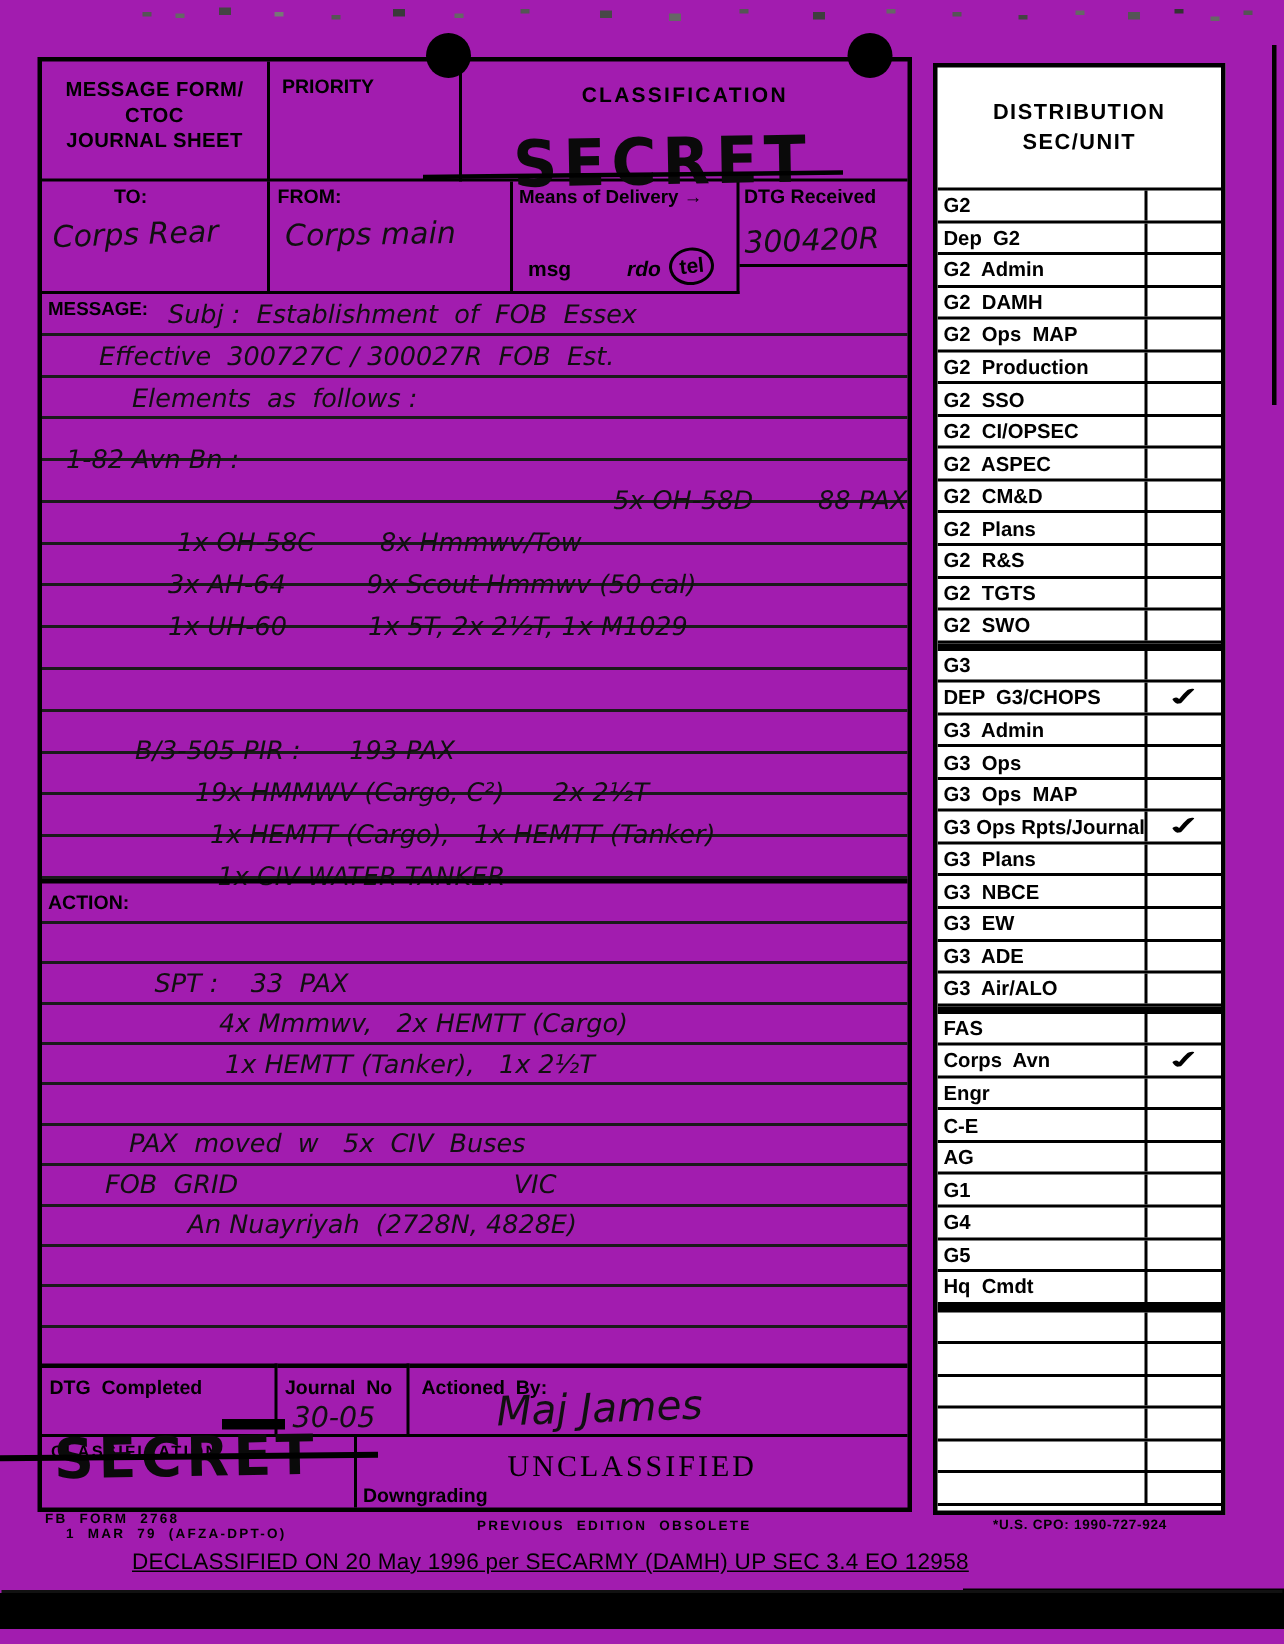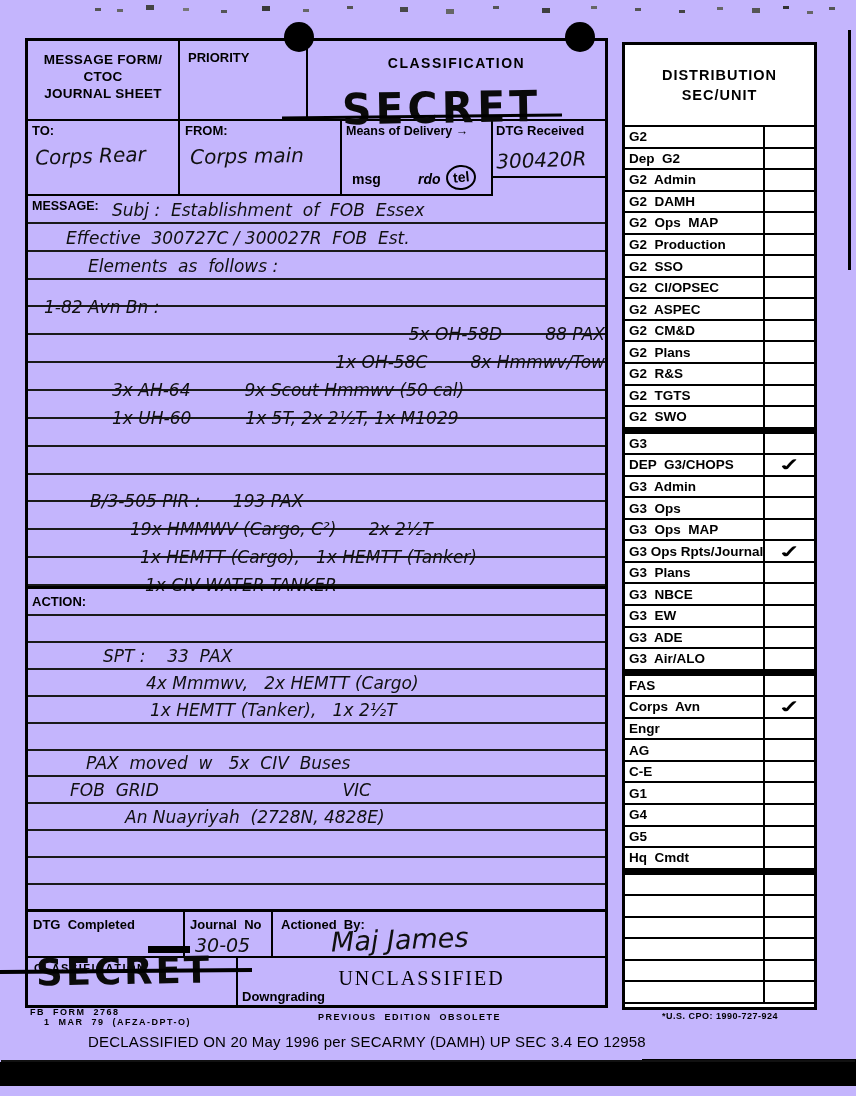--- a/index.html
+++ b/index.html
@@ -1,16 +1,16 @@
 <!DOCTYPE html>
 <html><head>
 <meta charset="utf-8">
 <style>
   html,body{margin:0;padding:0;background:#e8e8e8;}
-  .page{position:relative;width:856px;height:1096px;background:#c4b5fd;overflow:hidden;
+  .page{position:relative;width:856px;height:1096px;background:#a21caf;overflow:hidden;
         font-family:"Liberation Sans",sans-serif;color:#000;}
   .abs{position:absolute;box-sizing:border-box;}
   .pre{white-space:pre;}
   
   .noise{position:absolute;left:95px;top:8px;width:6px;height:3px;background:#555;
     box-shadow:22px 1px 0 0 #666,52px -2px 0 1px #444,88px 0 0 0 #777,126px 2px 0 0 #555,
     168px -1px 0 1px #3a3a3a,208px 1px 0 0 #666,252px -2px 0 0 #555,306px 0 0 1px #484848,
     352px 2px 0 1px #666,398px -2px 0 0 #555,448px 1px 0 1px #3f3f3f,496px -2px 0 0 #666,
     540px 0 0 0 #555,584px 2px 0 0 #444,622px -1px 0 0 #666,658px 1px 0 1px #555,
     688px -2px 0 0 #333,712px 3px 0 0 #666,734px -1px 0 0 #555;}
@@ -76,21 +76,21 @@
       </div>
     </div>
     <div class="cell br bb" style="left:152px;top:0;width:128px;height:80px;">
       <div class="lbl" style="padding:9px 0 0 8px;">PRIORITY</div>
     </div>
     <div class="cell bb" style="left:280px;top:0;width:297px;height:80px;">
       <div class="class-head">CLASSIFICATION</div>
     </div>
 
     <div class="cell br bb" style="left:0;top:80px;width:152px;height:75px;">
-      <div class="lbl" style="padding:2px 0 0 4px;">TO:</div>
+      <div class="lbl" style="padding:2px 0 0 4px;margin-left:44px;">TO:</div>
       <div class="hw hw-big" style="padding:6px 0 0 7px;transform:rotate(-2deg);">Corps Rear</div>
     </div>
     <div class="cell br bb" style="left:152px;top:80px;width:162px;height:75px;">
       <div class="lbl" style="padding:2px 0 0 5px;">FROM:</div>
       <div class="hw hw-big" style="padding:6px 0 0 10px;transform:rotate(-1deg);">Corps main</div>
     </div>
     <div class="cell br bb" style="left:314px;top:80px;width:151px;height:75px;">
       <div class="lbl-sm" style="padding:3px 0 0 4px;">Means of Delivery →</div>
       <span class="opt" style="left:10px;">msg</span>
       <span class="opt" style="left:76px;font-style:italic;">rdo</span>
@@ -112,21 +112,21 @@
           </div>
           <div class="hw-line" style="height: 27.857px;">
             <span class="hw" style="padding-left: 60px;">Elements  as  follows :</span>
           </div>
           <div class="hw-line" style="height: 41px;">
             <span class="hw" style="padding-left: 16px;">1-82 Avn Bn :</span>
           </div>
           <div class="hw-line" style="height: 27.857px; justify-content: flex-end;">
             <span class="hw" style="padding-left: 84px;">5x OH-58D        88 PAX</span>
           </div>
-          <div class="hw-line" style="height: 27.857px; justify-content: flex-end;">
+          <div class="hw-line" style="height: 27.857px;">
             <span class="hw" style="padding-left: 90px;">1x OH-58C        8x Hmmwv/Tow</span>
           </div>
           <div class="hw-line" style="height: 27.857px;">
             <span class="hw" style="padding-left: 84px;">3x AH-64          9x Scout Hmmwv (50 cal)</span>
           </div>
           <div class="hw-line" style="height: 27.857px;">
             <span class="hw" style="padding-left: 84px;">1x UH-60          1x 5T, 2x 2½T, 1x M1029</span>
           </div>
           <div class="hw-line" style="height: 27.857px;">
             <span class="hw" style="padding-left: 0px;"></span>
@@ -339,25 +339,25 @@
           <span class="dist-label pre">Corps  Avn</span>
           <span class="dist-check">
             <span class="checkmark">✓</span>
           </span>
         </div>
         <div class="dist-row">
           <span class="dist-label pre">Engr</span>
           <span class="dist-check"></span>
         </div>
         <div class="dist-row">
+          <span class="dist-label pre">C-E</span>
+          <span class="dist-check"></span>
+        </div>
+        <div class="dist-row">
           <span class="dist-label pre">AG</span>
-          <span class="dist-check"></span>
-        </div>
-        <div class="dist-row">
-          <span class="dist-label pre">C-E</span>
           <span class="dist-check"></span>
         </div>
         <div class="dist-row">
           <span class="dist-label pre">G1</span>
           <span class="dist-check"></span>
         </div>
         <div class="dist-row">
           <span class="dist-label pre">G4</span>
           <span class="dist-check"></span>
         </div>
@@ -394,16 +394,16 @@
           <span class="dist-label pre"></span>
           <span class="dist-check"></span>
         </div>
       </div>
   </div>
 
   <div class="abs tiny" style="left:30px;top:1007px;">FB  FORM  2768</div>
   <div class="abs tiny" style="left:44px;top:1017px;">1  MAR  79  (AFZA-DPT-O)</div>
   <div class="abs tiny" style="left:318px;top:1012px;">PREVIOUS  EDITION  OBSOLETE</div>
   <div class="abs" style="left:662px;top:1011px;font-size:9px;font-weight:bold;letter-spacing:.5px;">*U.S. CPO: 1990-727-924</div>
-  <div class="abs declass" style="left:88px;top:1033px;">DECLASSIFIED ON 20 May 1996 per SECARMY (DAMH) UP SEC 3.4 EO 12958</div>
+  <div class="abs declass" style="left:88px;top:1033px;text-decoration:underline;">DECLASSIFIED ON 20 May 1996 per SECARMY (DAMH) UP SEC 3.4 EO 12958</div>
 
   <div class="bottom-bar"></div>
 </div>
 
 </body></html>

